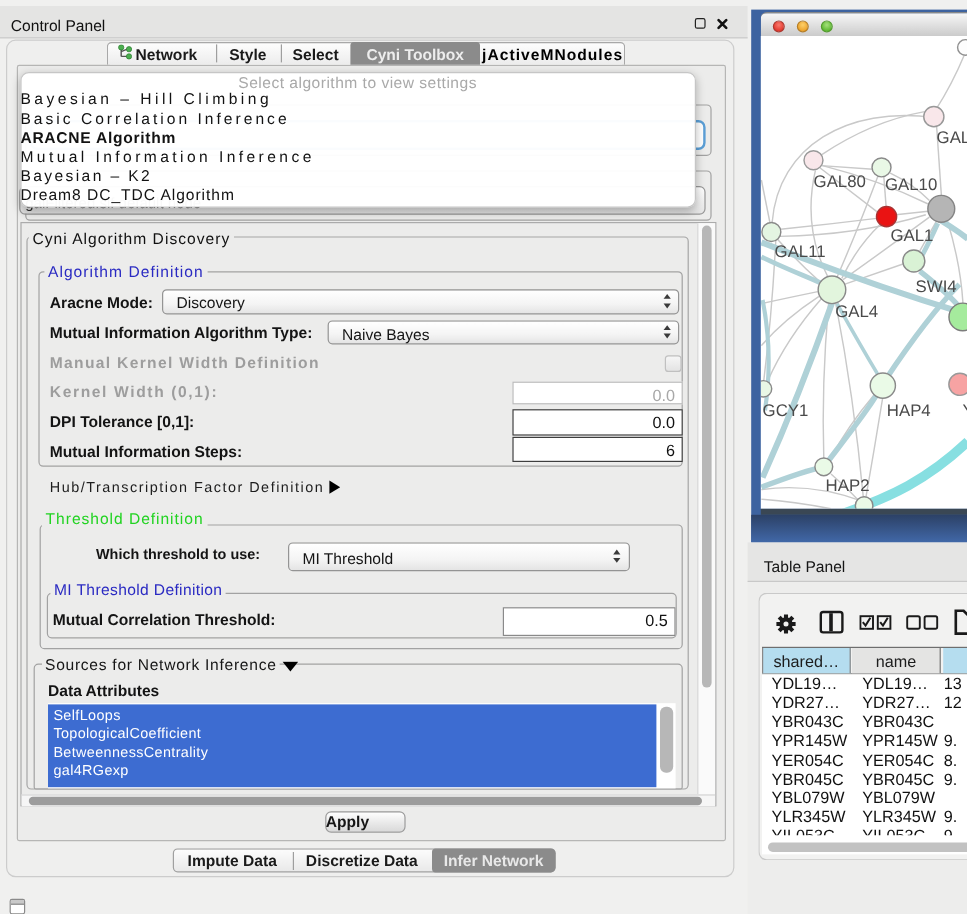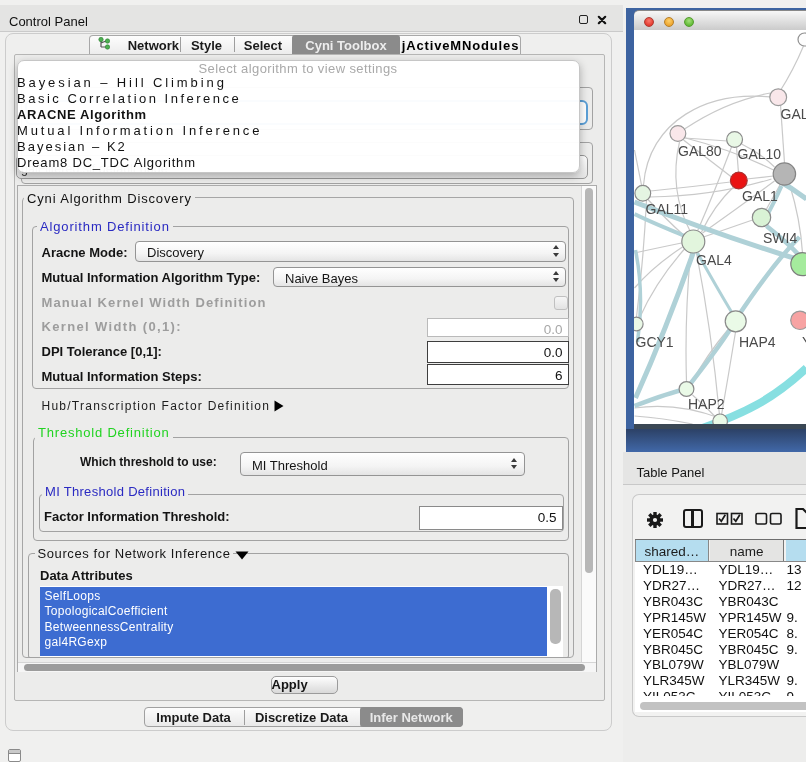--- a/index.html
+++ b/index.html
@@ -33,21 +33,21 @@
 
 <div class="a" style="left:13.5px;top:53.5px;width:591px;height:647px;background:#ececeb;border:1px solid #b6b6b5;border-radius:2px"></div>
 
 <div class="a" style="left:89px;top:35px;height:19px;width:432px;background:linear-gradient(#fdfdfd,#ececec);border:1px solid #a8a8a8;border-bottom:none;border-radius:4px 4px 0 0"></div>
 <svg class="a" style="left:98px;top:37px" width="12" height="13" viewBox="0 0 12 13">
     <path d="M3 3 L3 10 M3 10 L9 10 M3 6 L8 4" stroke="#555" stroke-width="1.2" fill="none"></path>
     <circle cx="3" cy="2.5" r="2.2" fill="#4caf50" stroke="#2e7d32" stroke-width=".6"></circle>
     <circle cx="9.5" cy="4" r="2.2" fill="#4caf50" stroke="#2e7d32" stroke-width=".6"></circle>
     <circle cx="9.5" cy="10" r="2.2" fill="#4caf50" stroke="#2e7d32" stroke-width=".6"></circle>
   </svg>
-<div class="a" style="left:113px;top:38px;width:66px;text-align:right;font-size:13px;font-weight:bold;color:#1a1a1a">Network</div>
+<div class="a" style="left:113px;top:38px;width:66px;text-align:left;font-size:13px;font-weight:bold;color:#1a1a1a">Network</div>
 <div class="a" style="left:179.5px;top:37px;width:1px;height:15px;background:#9e9e9e"></div>
 <div class="a" style="left:180px;top:38px;width:53px;text-align:center;font-size:13px;font-weight:bold;color:#1a1a1a">Style</div>
 <div class="a" style="left:233.5px;top:37px;width:1px;height:15px;background:#9e9e9e"></div>
 <div class="a" style="left:234px;top:38px;width:58px;text-align:center;font-size:13px;font-weight:bold;color:#1a1a1a">Select</div>
 <div class="a" style="left:292px;top:35px;width:108px;height:19px;background:#8b8b8b;border-radius:3px 3px 0 0"></div>
 <div class="a" style="left:292px;top:38px;width:108px;text-align:center;font-size:13px;font-weight:bold;color:#ededed">Cyni Toolbox</div>
 <div class="a" style="left:400px;top:38px;width:121px;text-align:center;font-size:13px;font-weight:bold;letter-spacing:.85px;color:#000000">jActiveMNodules</div>
 
 <div class="a" style="left:16.5px;top:185px;width:580.5px;height:487px;border:1px solid #ababab;background:#ececeb"></div>
 
@@ -92,21 +92,21 @@
 <div class="grp" style="left:33px;top:437px;width:536px;height:104px"></div>
 <div class="glbl" style="left:35px;top:426px;color:#21d321;font-size:13px;letter-spacing:.8px">Threshold Definition</div>
 <div class="lbl" style="left:80px;top:455px;font-size:12px">Which threshold to use:</div>
 <div class="combo" style="left:240px;top:452px;width:285px;height:23.5px">
     <span class="ctxt" style="top:4.5px">MI Threshold</span>
     <span class="car cu" style="right:7px"></span>
     <span class="car cd" style="right:7px"></span>
   </div>
 <div class="grp" style="left:39px;top:493.5px;width:525px;height:38px"></div>
 <div class="glbl" style="left:42px;top:484.5px;color:#2a2ac2;font-size:13px;letter-spacing:.3px">MI Threshold Definition</div>
-<div class="lbl" style="left:44px;top:509px">Factor Information Threshold:</div>
+<div class="lbl" style="left:44px;top:509px">Mutual Correlation Threshold:</div>
 <div class="fld" style="left:418.5px;top:506px;width:144px;height:23.5px;border:1px solid #8a8a8a;color:#111;padding-top:3px">0.5</div>
 
 <div class="grp" style="left:28px;top:553px;width:541px;height:105px;border-radius:4px 4px 2px 2px"></div>
 <div class="glbl" style="left:34.5px;top:546.5px;color:#161616;font-size:13px;letter-spacing:.6px">Sources for Network Inference</div>
 <svg class="a" style="left:234.5px;top:551px" width="14" height="9" viewBox="0 0 14 9">
     <path d="M0.5 0.5 L13.5 0.5 L7 8.5 Z" fill="#000"></path>
   </svg>
 <div class="lbl" style="left:40px;top:567.5px">Data Attributes</div>
 <div class="a" style="left:39.5px;top:586px;width:523.5px;height:71px;background:#fff;overflow:hidden">
   <div class="a" style="left:0;top:1px;width:507px;height:69px;background:#3d6cd1"></div>

